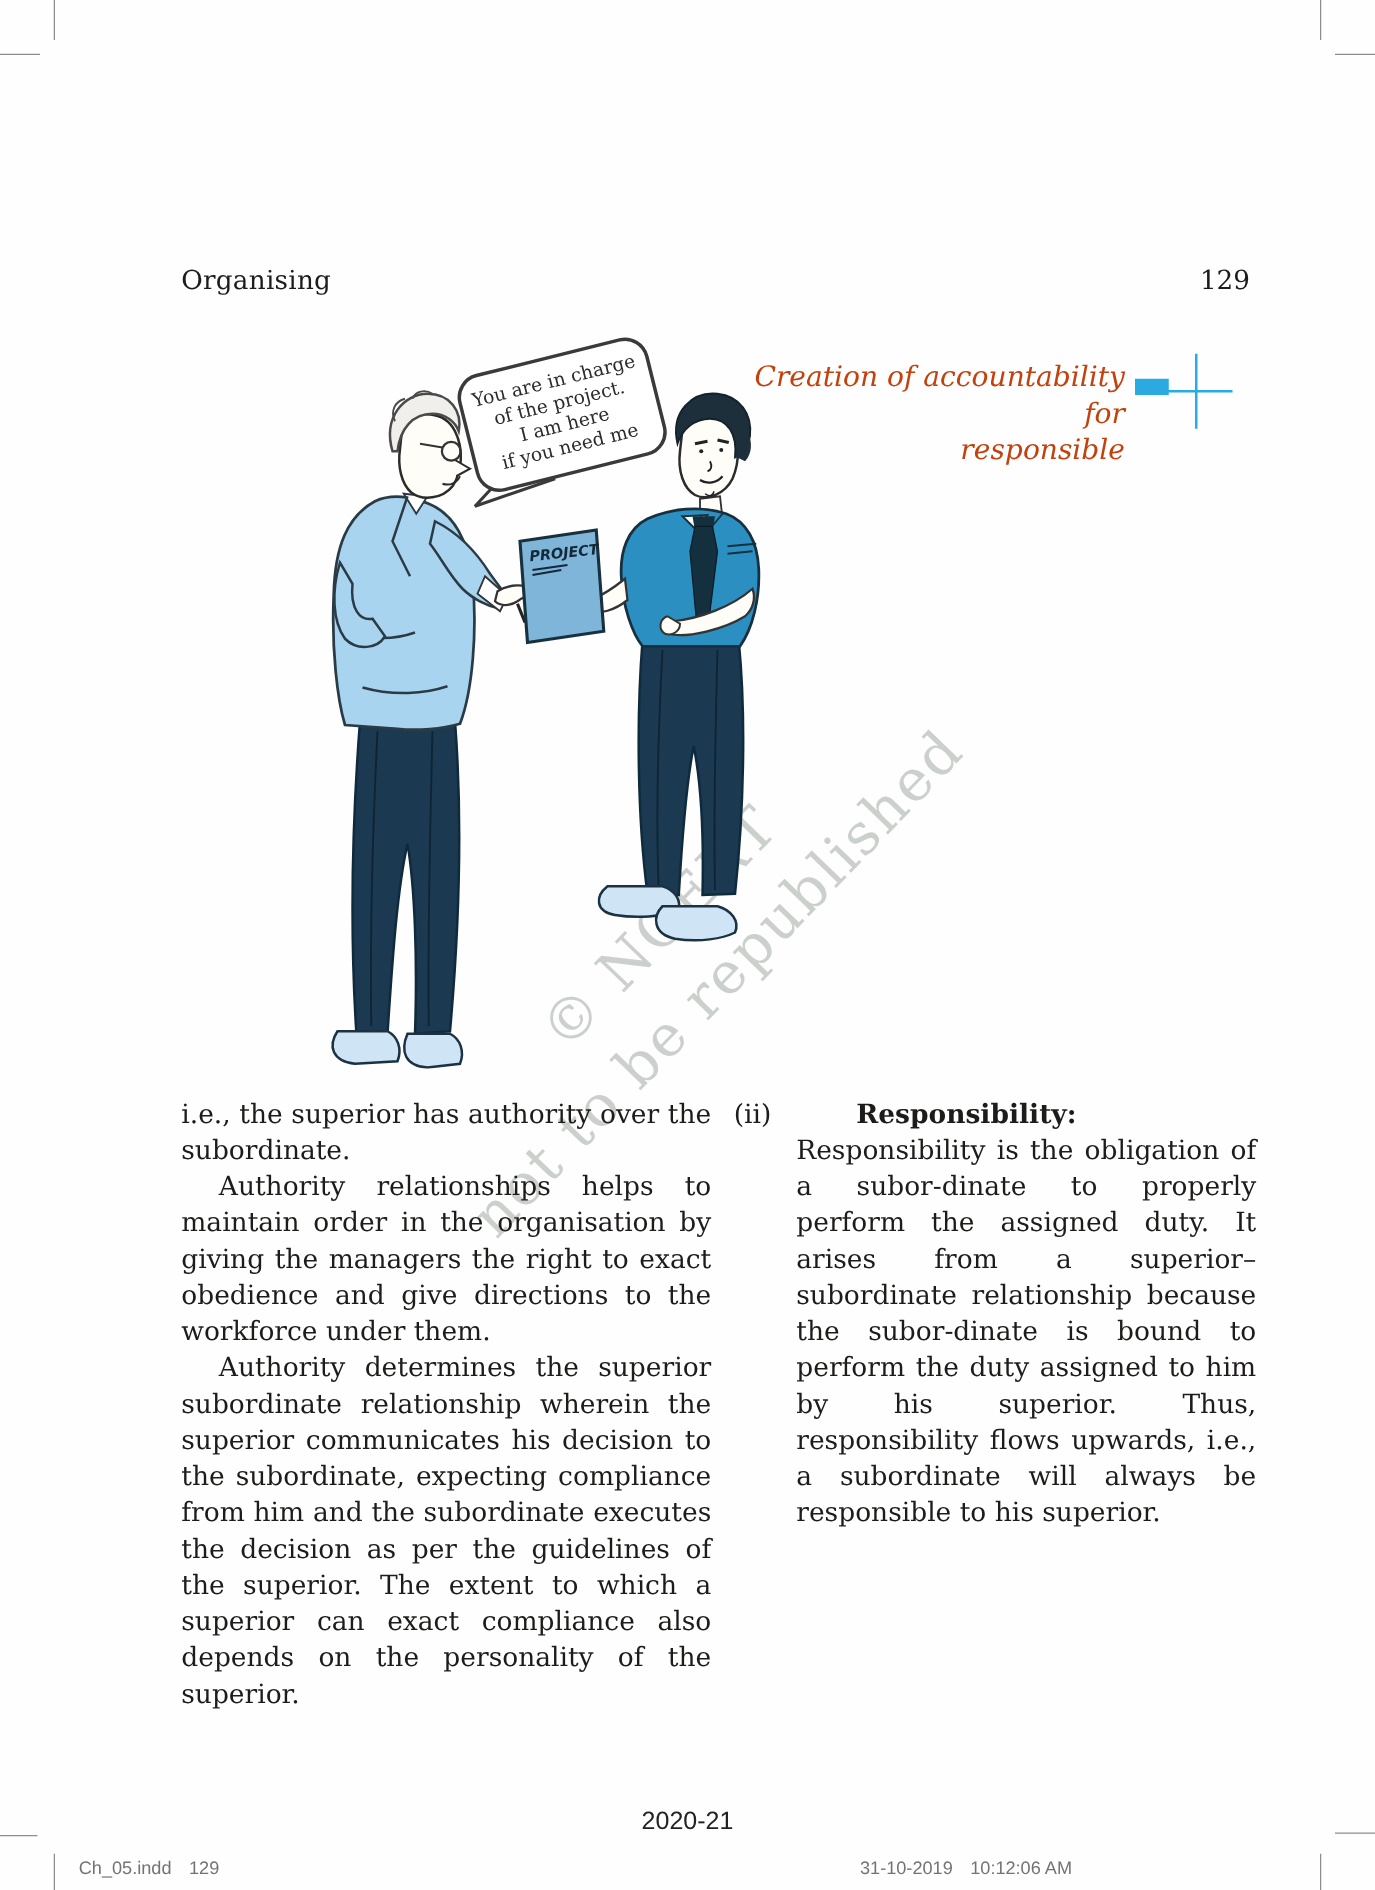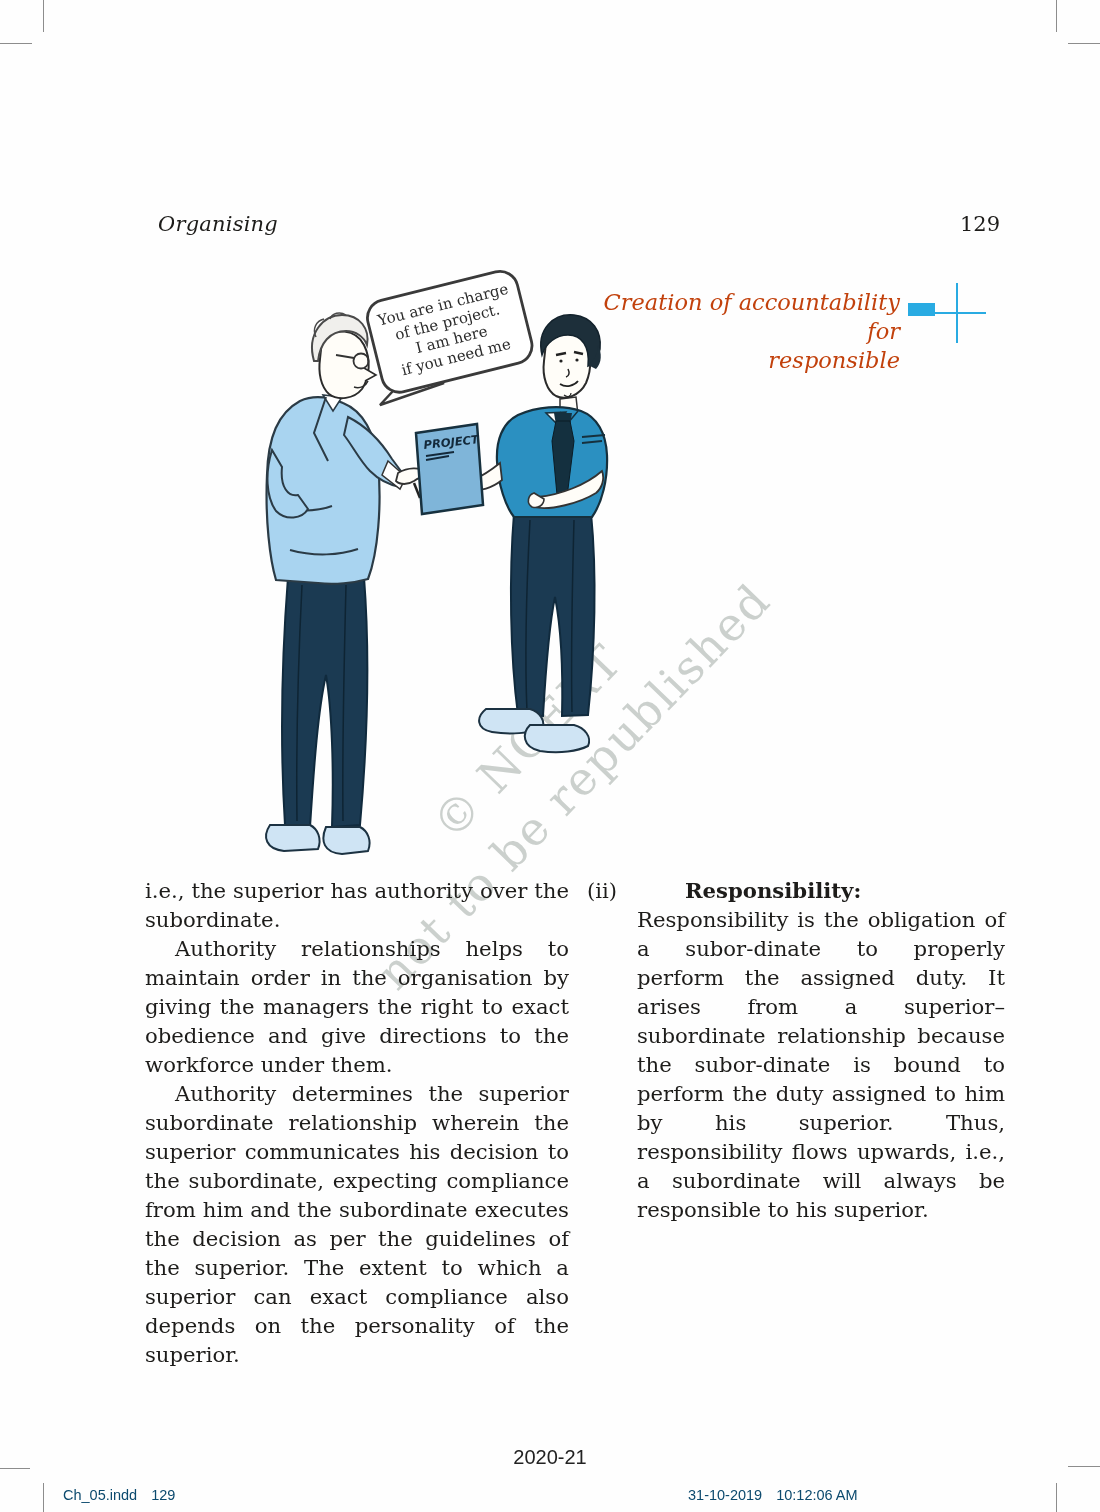--- a/index.html
+++ b/index.html
@@ -4,21 +4,21 @@
 <style>
   html,body{margin:0;padding:0;background:#e8e8e8;}
   .page{
     position:relative;width:1100px;height:1512px;margin:0 auto;
     background:#fefefe;overflow:hidden;
     font-family:"DejaVu Serif", serif;color:#1d1c1a;
   }
   
   .crop{position:absolute;background:#8d8d8d;}
   
-  .hdr-left{position:absolute;left:158px;top:212px;font-size:21px;letter-spacing:.2px;font-style:italic;}
+  .hdr-left{position:absolute;left:145px;top:212px;font-size:21px;letter-spacing:.2px;}
   .hdr-right{position:absolute;left:800px;top:212px;width:200px;text-align:right;font-size:21px;}
   
   .caption{
     position:absolute;left:570px;top:288px;width:330px;text-align:right;
     font-style:italic;font-size:22.5px;line-height:29px;color:#c2410c;
   }
   
   .regrect{position:absolute;left:908px;top:303px;width:27px;height:13px;background:#29abe2;}
   .regh{position:absolute;left:934px;top:312px;width:52px;height:2px;background:#29abe2;}
   .regv{position:absolute;left:956px;top:283px;width:2px;height:60px;background:#29abe2;}
@@ -37,21 +37,21 @@
   .col-left{left:145px;width:424px;}
   .col-right{left:585px;width:420px;}
   .ind{text-indent:30px;}
   .list-item{position:relative;padding-left:52px;margin-top:0;}
   .list-marker{position:absolute;left:2px;top:0;}
   .lead{font-weight:bold;margin-left:48px;}
   
   .footer-year{position:absolute;left:0;top:1446px;width:1100px;text-align:center;
     font-family:"Liberation Sans", sans-serif;font-size:20px;color:#222;}
   .imprint{position:absolute;top:1487px;font-family:"Liberation Sans", sans-serif;
-    font-size:14.5px;color:#0c4a6e;}
+    font-size:14.5px;color:#737373;}
   .imprint-left{left:63px;}
   .imprint-right{left:688px;width:346px;text-align:left;}
   .imprint span{margin-right:14px;}
   .imprint span:last-child{margin-right:0;}
 </style>
 </head>
 <body>
 
 <div class="page">
 

